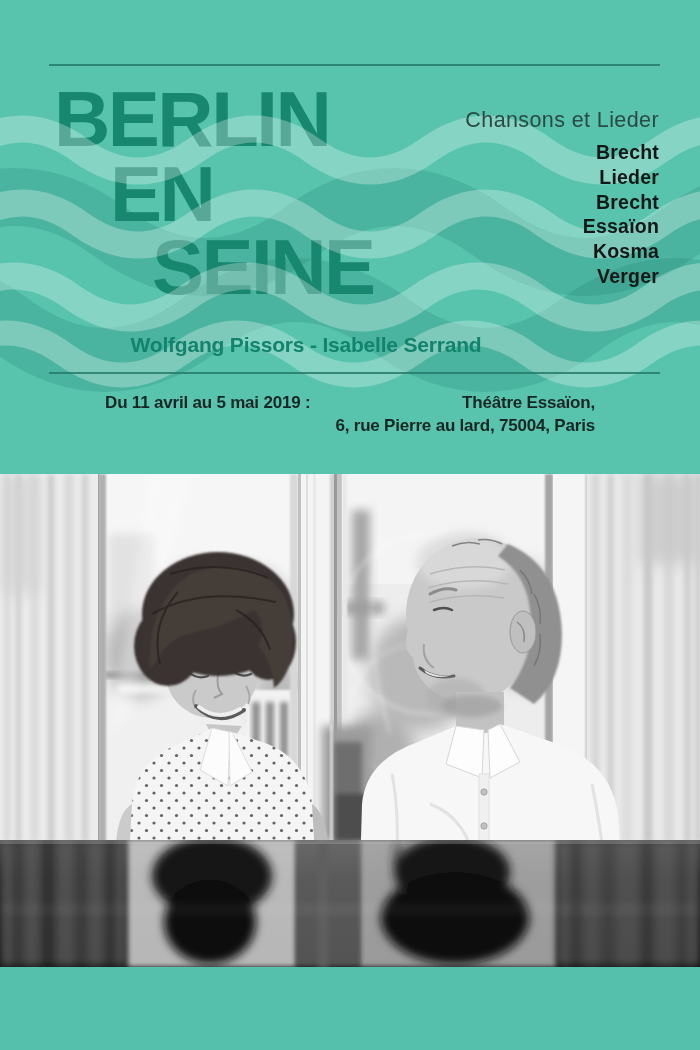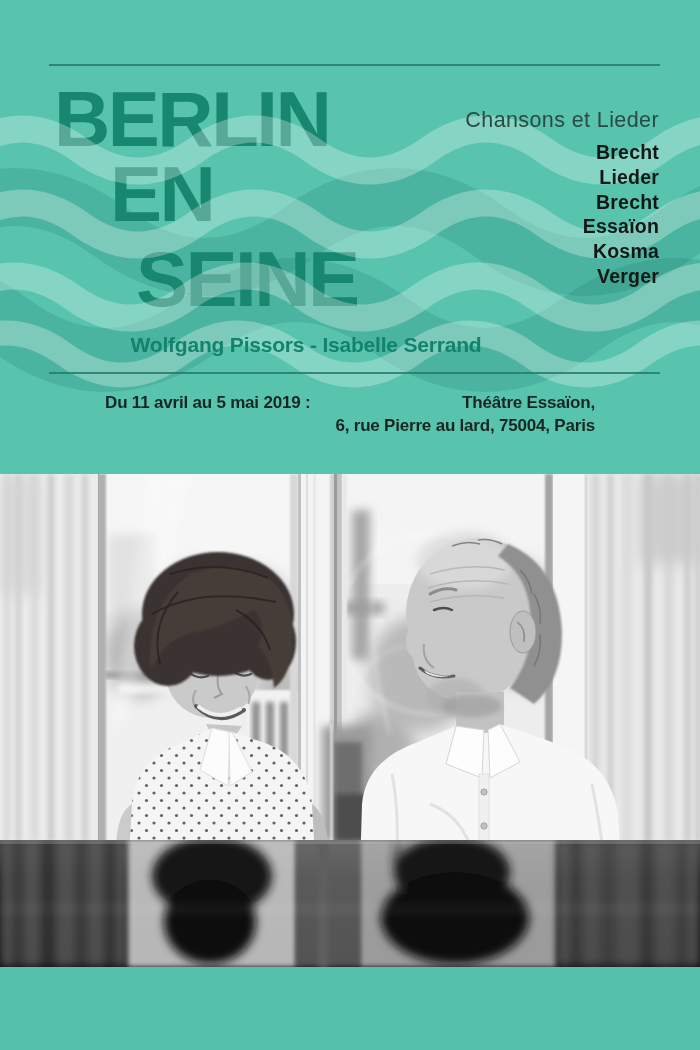--- a/index.html
+++ b/index.html
@@ -12,21 +12,21 @@
   
   .header{position:absolute;top:0;left:0;width:700px;height:474px;background:#58c4ae;overflow:hidden;}
   .rule{position:absolute;left:49px;width:611px;height:2px;background:#247b68;opacity:.85;z-index:4;}
   .rule-top{top:64px;}
   .rule-mid{top:372px;}
   .waves-dark{position:absolute;top:0;left:0;z-index:1;pointer-events:none;}
   .title{position:absolute;top:0;left:0;width:700px;height:474px;margin:0;z-index:2;font-weight:700;}
   .title span{position:absolute;display:block;font-size:78px;line-height:1;letter-spacing:-2.5px;color:#18876f;}
   .t1{left:54px;top:80px;}
   .t2{left:110px;top:155px;text-align:center;}
-  .t3{left:136px;top:228px;margin-top:12px;}
+  .t3{left:152px;top:228px;}
   .waves-light{position:absolute;top:0;left:0;z-index:3;pointer-events:none;}
   .credits{position:absolute;top:108px;right:41px;text-align:right;z-index:5;}
   .genre{font-size:21.5px;font-weight:400;color:#2b4a43;letter-spacing:.4px;margin:0 0 7px 0;}
   .composers{list-style:none;margin:0;padding:0;}
   .composers li{font-size:19.5px;font-weight:700;color:#131816;line-height:24.8px;letter-spacing:.2px;}
   .performers{position:absolute;top:333px;left:0;width:612px;text-align:center;z-index:5;
     font-size:21px;font-weight:700;color:#12836c;letter-spacing:-0.2px;}
   .info{position:absolute;top:391px;left:0;width:700px;display:flex;justify-content:center;gap:25px;z-index:5;
     font-size:17px;font-weight:700;color:#172622;line-height:23px;letter-spacing:-0.2px;}
   .schedule{text-align:right;}

